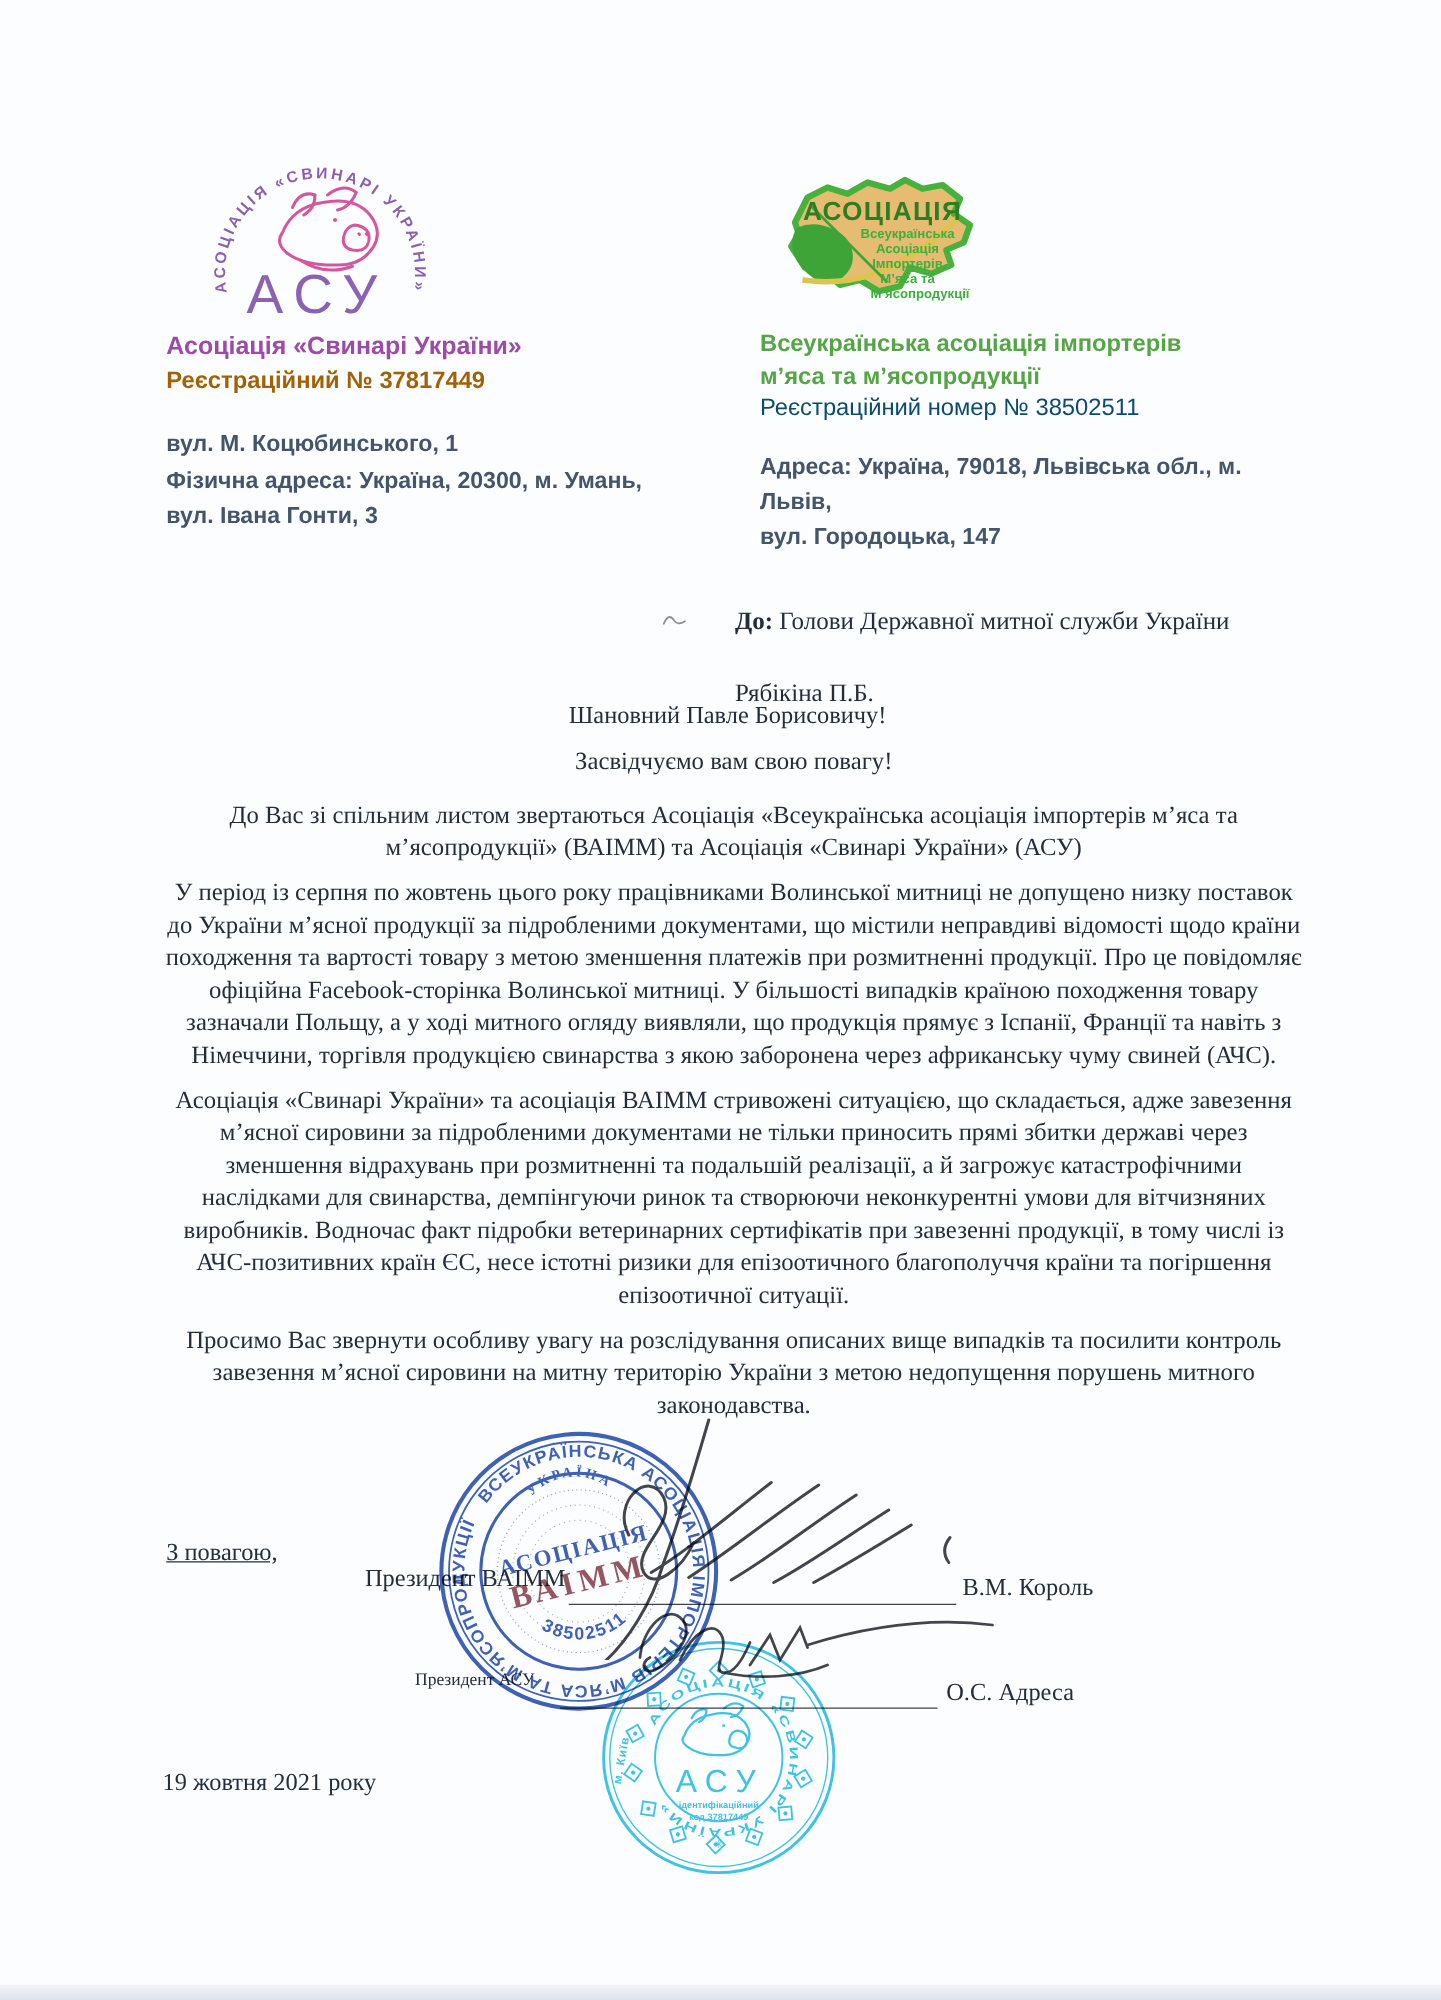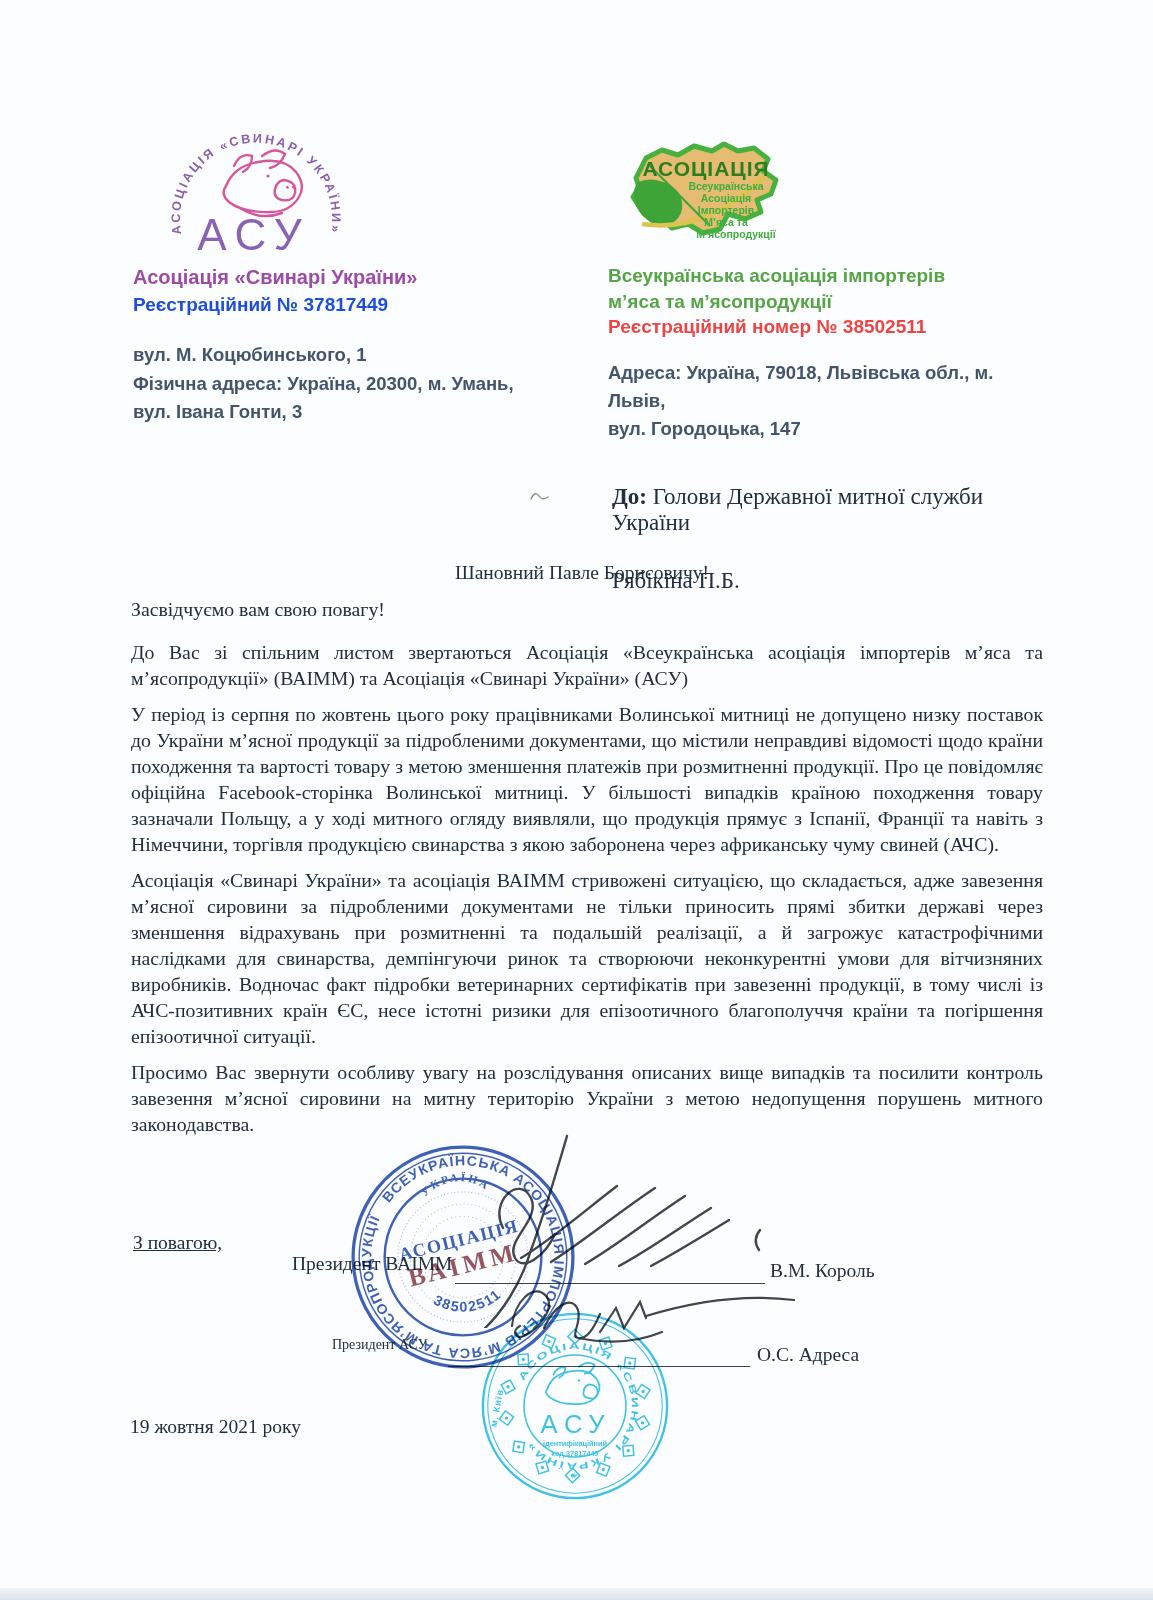--- a/index.html
+++ b/index.html
@@ -5,32 +5,32 @@
   html,body{margin:0;padding:0;background:#e9e9ec;}
   .page{
     position:relative;width:1153px;height:1600px;margin:0 auto;
     background:#fcfdfe;overflow:hidden;
     font-family:"Liberation Serif",serif;color:#222e3c;
   }
   .sans{font-family:"Liberation Sans",sans-serif;}
   .abs{position:absolute;}
   
   .lh-name-asu{left:133px;top:266px;font-size:20px;font-weight:bold;color:#9c4ba6;}
-  .lh-reg-asu{left:133px;top:294px;font-size:19px;font-weight:bold;color:#1d4ed8;}
+  .lh-reg-asu{left:133px;top:294px;font-size:19px;font-weight:bold;color:#a16207;}
   .lh-addr-asu{left:133px;top:341px;font-size:18.5px;font-weight:bold;color:#44546a;line-height:28.5px;width:420px;}
   .lh-name-vaimm{left:608px;top:263px;width:390px;font-size:19px;font-weight:bold;color:#55a445;line-height:26px;}
-  .lh-reg-vaimm{left:608px;top:316px;font-size:19px;font-weight:bold;color:#ef4444;}
+  .lh-reg-vaimm{left:608px;top:316px;font-size:19px;font-weight:normal;color:#0c4a6e;}
   .lh-addr-vaimm{left:608px;top:359px;font-size:18.5px;font-weight:bold;color:#44546a;line-height:28px;width:420px;}
   
-  .addr-block{left:612px;top:484px;font-size:23px;line-height:26px;width:420px;}
+  .addr-block{left:588px;top:484px;font-size:20px;line-height:26px;width:420px;}
   .addr-line2{margin-top:32px;}
   .salutation{left:455px;top:562px;font-size:19.5px;}
   
   .body-block{left:131px;top:596px;width:912px;font-size:19.8px;line-height:26px;text-align:justify;}
-  .body-block p{margin:0;}
+  .body-block p{margin:0;text-align:center;}
   .p1{margin-top:17px !important;}
   .p2,.p3,.p4{margin-top:10px !important;}
   .p0{text-align:left;}
   
   .regards{left:133px;top:1232px;font-size:19.5px;text-decoration:underline;}
   .sig-row1-title{left:292px;top:1253px;font-size:19.5px;}
   .sig-row1-name{left:770px;top:1260px;font-size:19.5px;text-align:center;}
   .sig-line1{left:455px;top:1283px;width:310px;border-bottom:1.6px solid #3c434c;height:0;}
   .sig-row2-title{left:292px;top:1337px;font-size:14px;margin-left:40px;}
   .sig-row2-name{left:757px;top:1344px;font-size:19.5px;}

